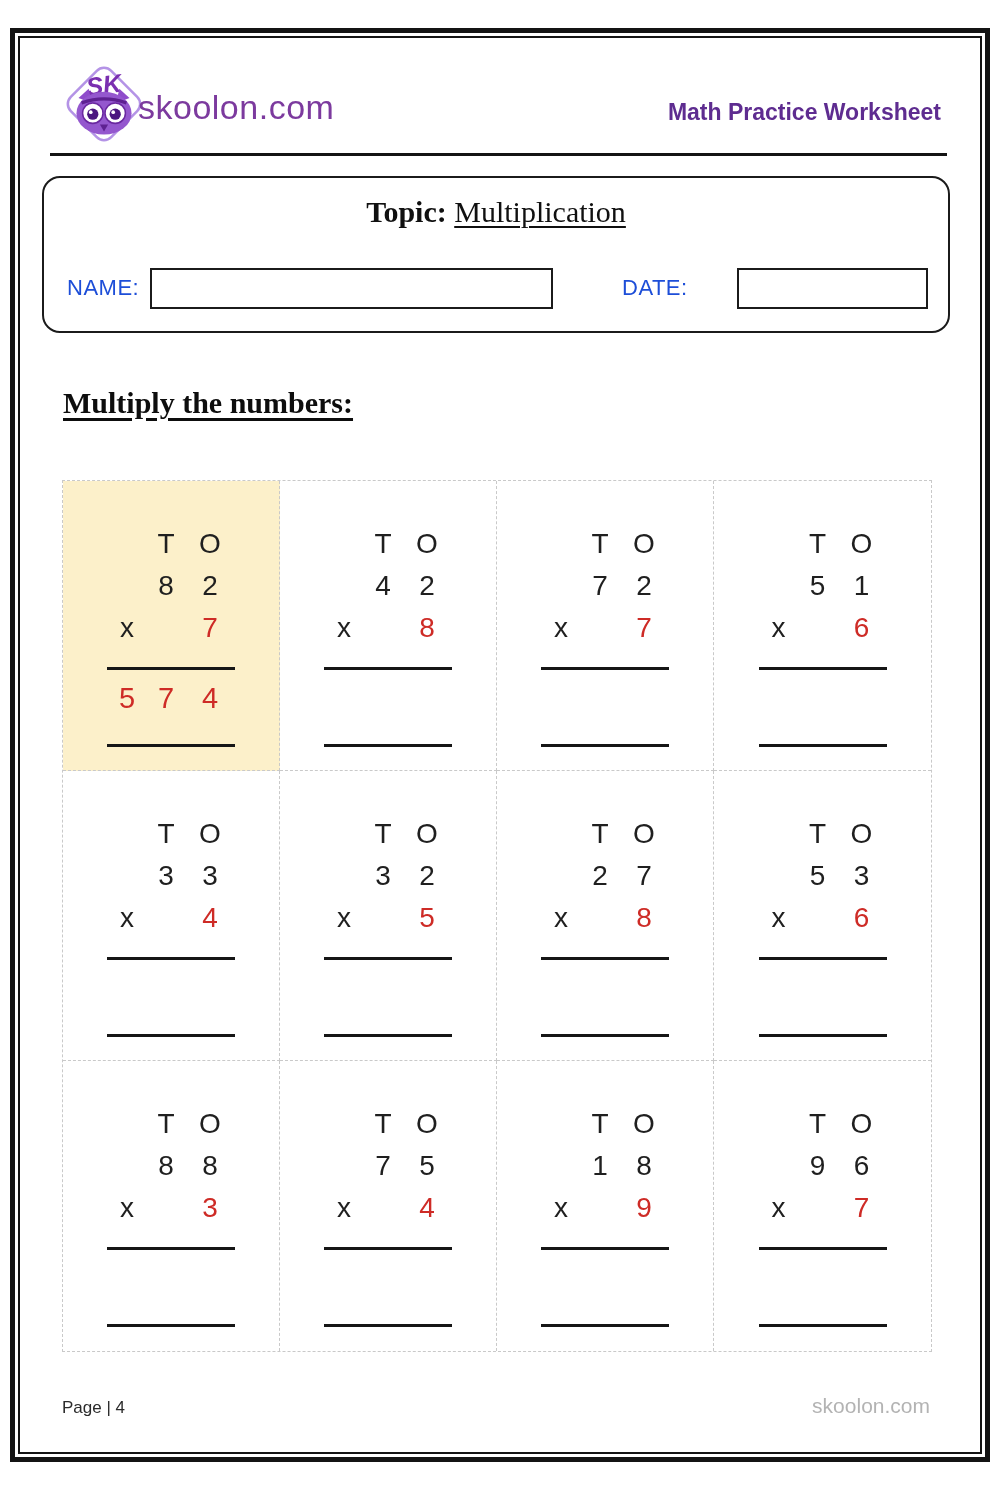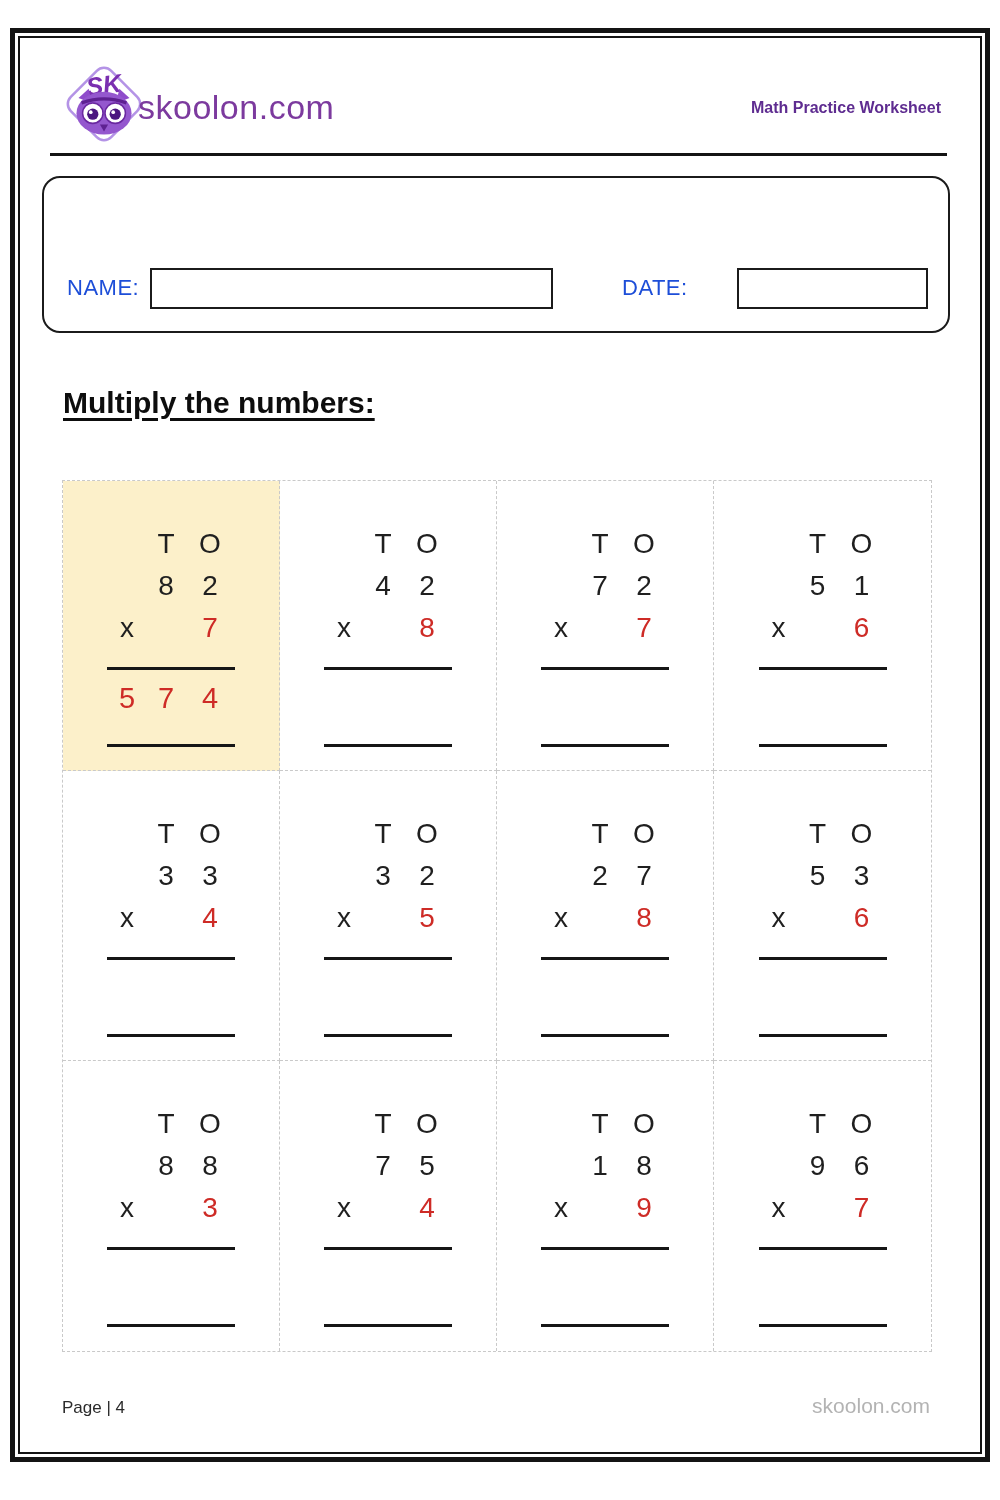--- a/index.html
+++ b/index.html
@@ -17,21 +17,21 @@
   .frame-inner{
     width:100%;height:100%;border:2px solid #141414;box-sizing:border-box;
   }
 
   
   .logo{left:53px;top:53px;width:102px;height:102px;}
   .brand{
     left:138px;top:88px;font-size:34px;color:#7C3A9E;letter-spacing:.5px;
   }
   .header-right{
-    right:59px;top:99px;font-size:16px;font-weight:600;color:#5E2C90;
+    right:59px;top:99px;font-size:23px;font-weight:600;color:#5E2C90;
   }
   .header-rule{left:50px;top:153px;width:897px;height:3px;background:#141414;}
 
   
   .topic-box{
     left:42px;top:176px;width:908px;height:157px;box-sizing:border-box;
     border:2px solid #1b1b1b;border-radius:18px;
   }
   .topic-title{
     left:0;top:17px;width:100%;text-align:center;
@@ -46,21 +46,21 @@
   .date-label{left:578px;top:97px;}
   .field-input{
     border:2px solid #1b1b1b;background:#fff;box-sizing:border-box;
     font-size:22px;padding:0 8px;border-radius:0;outline:none;
   }
   .name-input{left:106px;top:90px;width:403px;height:41px;}
   .date-input{left:693px;top:90px;width:191px;height:41px;}
 
   
   .instruction{
-    left:63px;top:386px;font-family:Liberation Sans, sans-serif;font-weight:bold;
+    left:63px;top:386px;font-family:Liberation Serif, serif;font-weight:bold;
     font-size:30px;color:#0d0d0d;
     text-decoration:underline;text-decoration-thickness:3px;text-underline-offset:5px;
   }
 
   
   .grid{
     left:62px;top:480px;width:870px;height:872px;box-sizing:border-box;
     display:grid;grid-template-columns:repeat(4,1fr);grid-template-rows:repeat(3,1fr);
     border:1px dashed #c9c9c9;
   }
@@ -104,20 +104,25 @@
   <circle cx="61" cy="60" r="5.5" fill="#4B1680"></circle>
   <circle cx="37" cy="58" r="1.8" fill="#ffffff"></circle>
   <circle cx="59" cy="58" r="1.8" fill="#ffffff"></circle>
   <polygon points="46,70 54,70 50,77" fill="#5E2191"></polygon>
 </svg>
 <div class="abs brand">skoolon.com</div>
 <div class="abs header-right">Math Practice Worksheet</div>
 <div class="abs header-rule"></div>
 
 <div class="abs topic-box">
+  <div class="abs topic-title">
+    <span class="t-label">Topic:</span>
+    <span> </span>
+    <span class="t-value">Multiplication</span>
+  </div>
   <div class="abs field-label name-label">NAME:</div>
   <input class="abs field-input name-input" type="text" value="" style="">
   <div class="abs field-label date-label">DATE:</div>
   <input class="abs field-input date-input" type="text" value="" style="">
 </div>
 
 <div class="abs instruction">Multiply the numbers:</div>
 
 <div class="abs grid">
   <div class="cell highlight">

